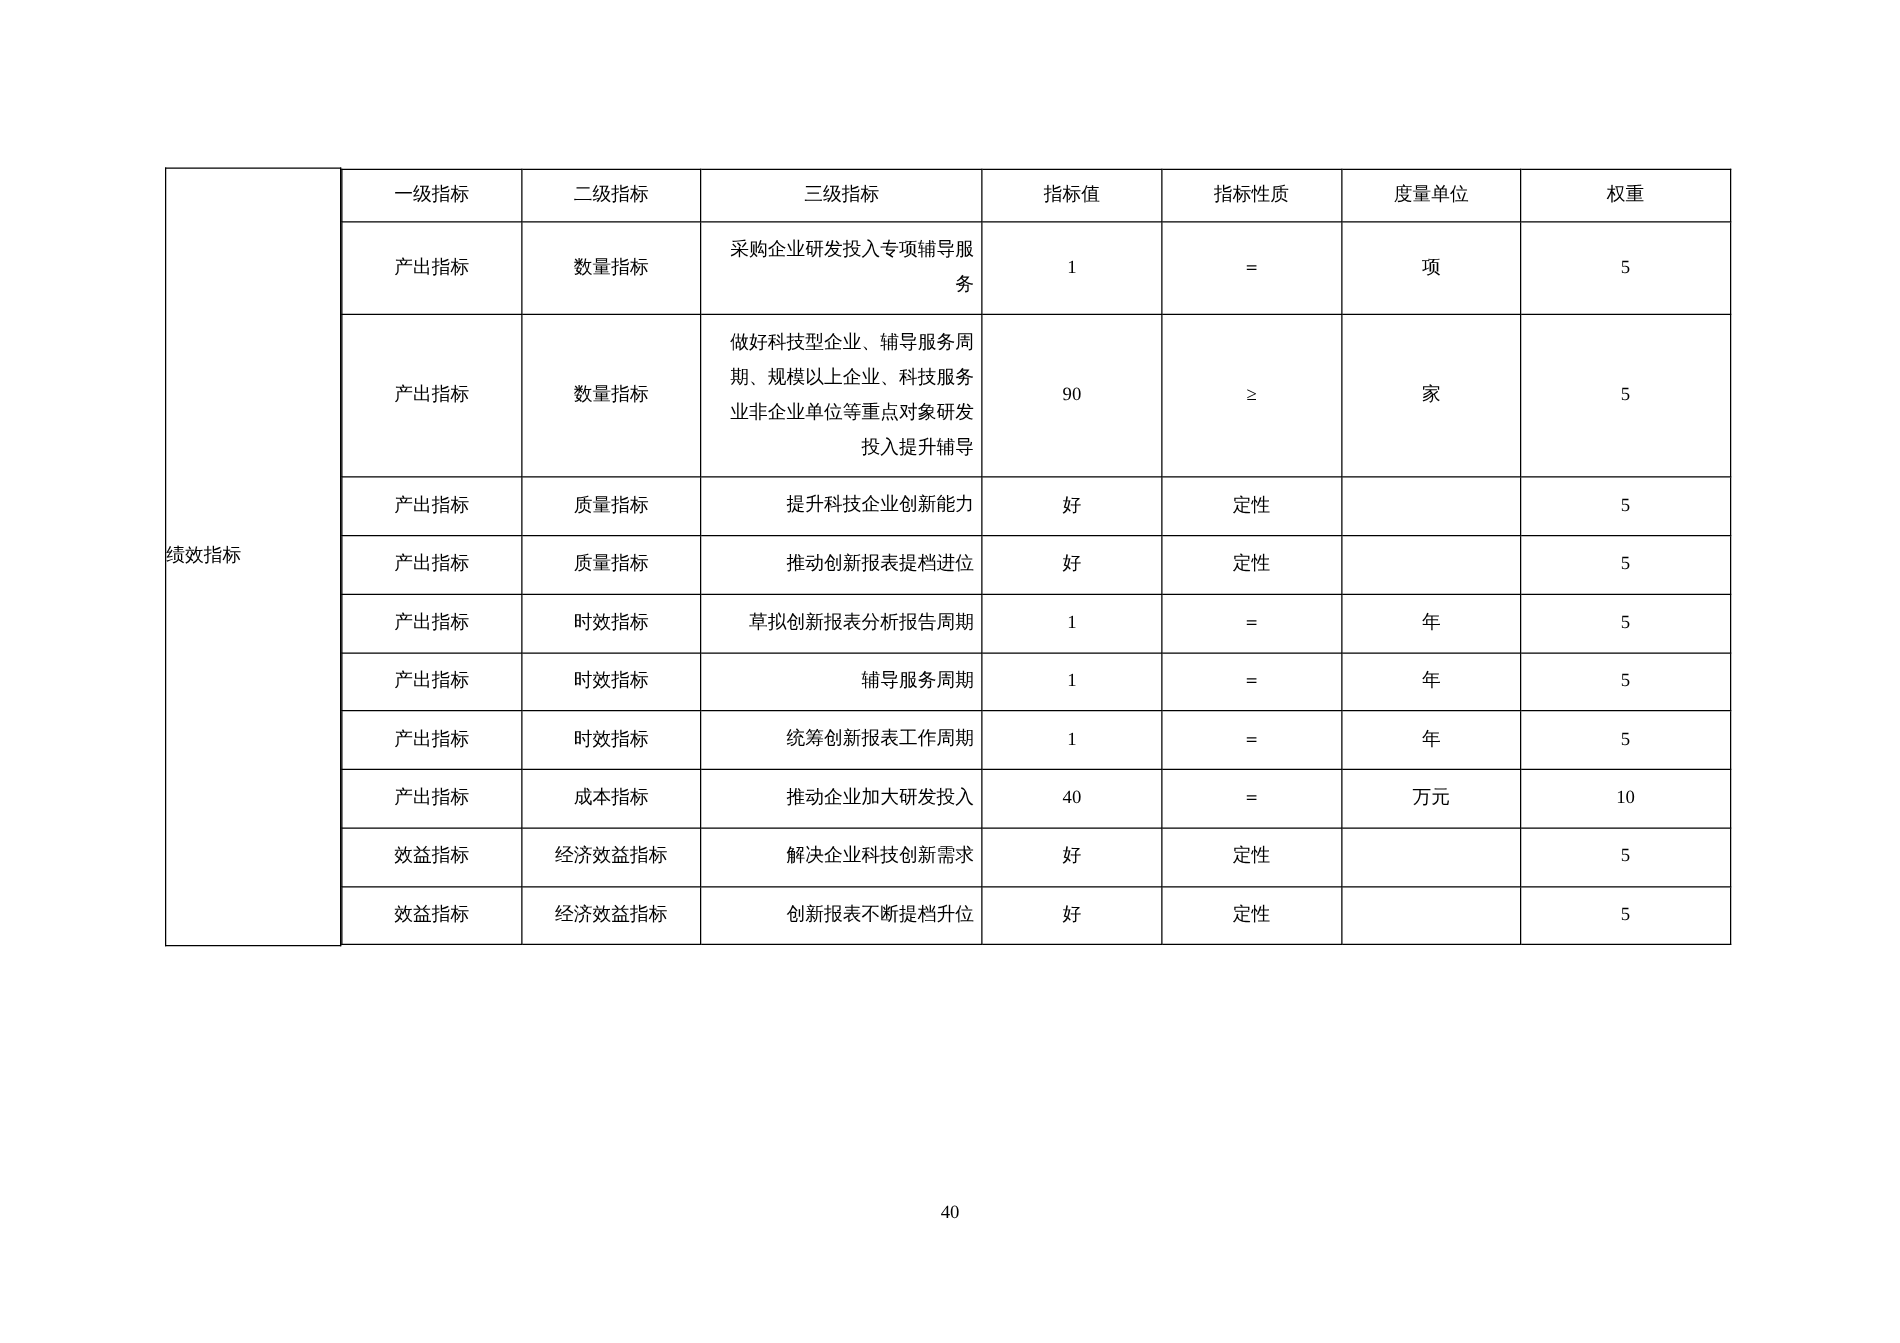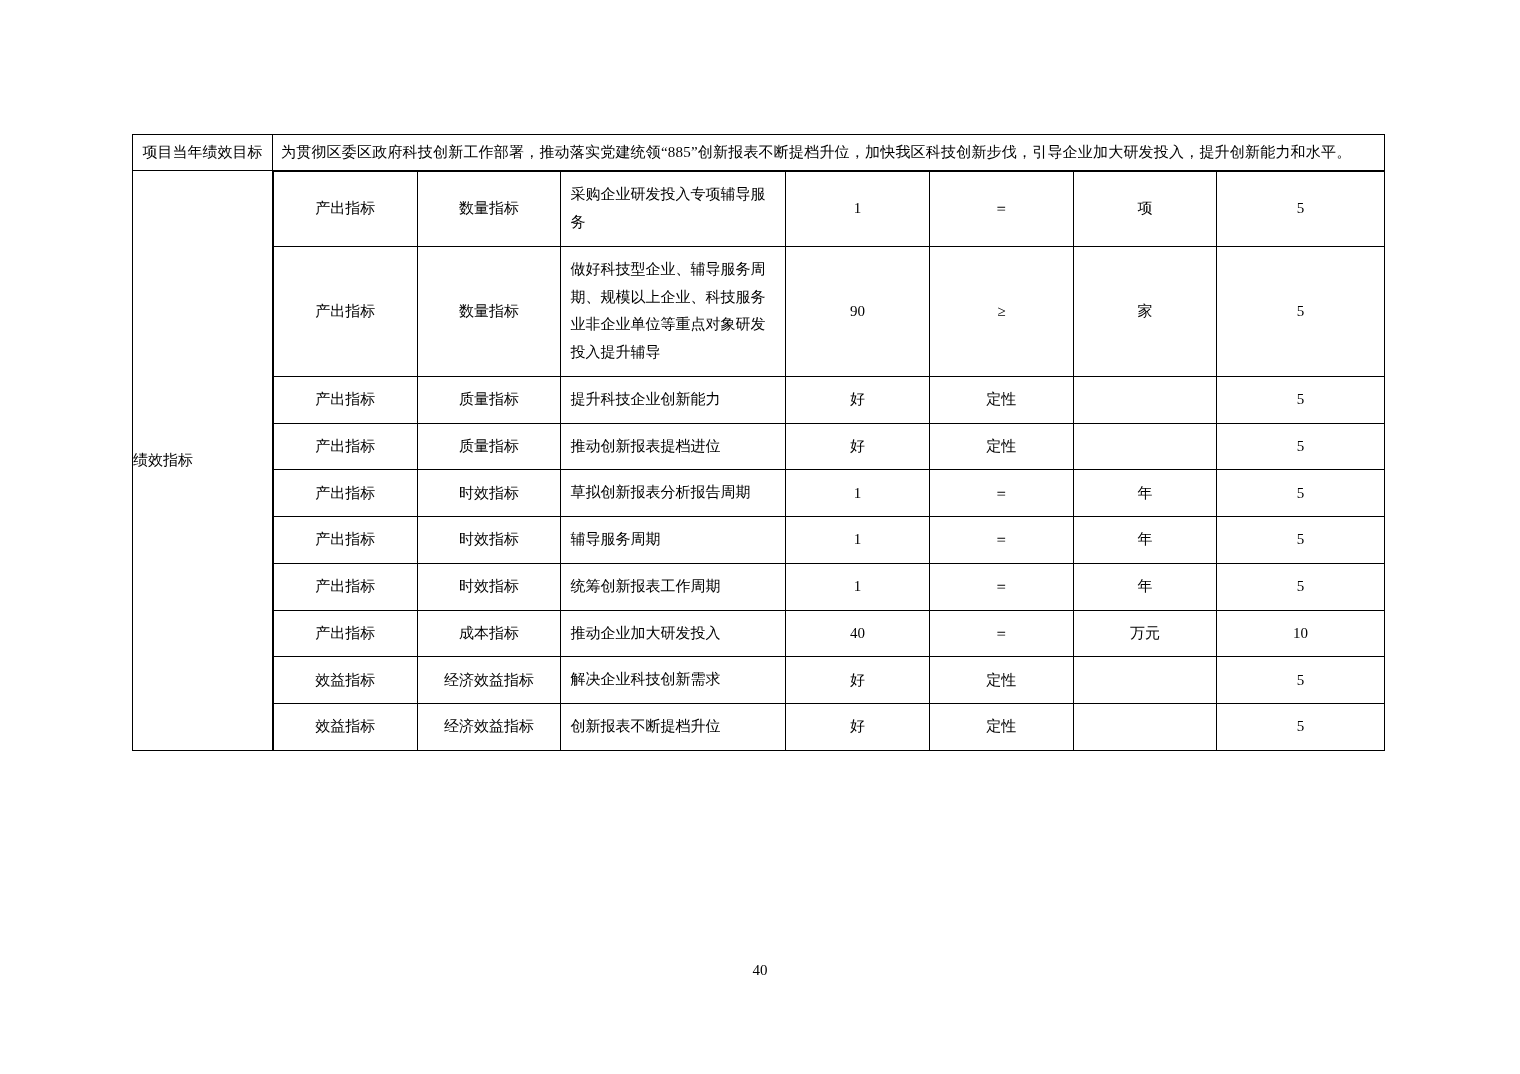--- a/index.html
+++ b/index.html
@@ -61,21 +61,21 @@
   }
   .ind-table td, .ind-table th {
     border: 1px solid #000000;
     font-size: 15px;
     font-weight: normal;
     padding: 9px 6px;
     vertical-align: middle;
     text-align: center;
   }
   .ind-table td.level3 {
-    text-align: left;
+    text-align: right;
     padding-left: 9px;
     line-height: 1.85;
     margin-top: 30px;
   }
   .col-l1 { width: 142px; }
   .col-l2 { width: 142px; }
   .col-l3 { width: 222px; }
   .col-val { width: 142px; }
   .col-nat { width: 142px; }
   .col-unit { width: 142px; }
@@ -102,38 +102,43 @@
 <body>
 
 <div class="page">
 
   <table class="doc-table">
     <colgroup>
       <col style="width:140px">
       <col style="width:1112px">
     </colgroup>
     <tbody>
-      <tr>
-        <td class="goal-label">项目当年绩效目标</td>
-        <td class="goal-text">为贯彻区委区政府科技创新工作部署，推动落实党建统领“885”创新报表不断提档升位，加快我区科技创新步伐，引导企业加大研发投入，提升创新能力和水平。</td>
-      </tr>
       <tr class="outer-row">
         <td class="side-label">绩效指标</td>
         <td class="nested-wrap">
           <table class="ind-table">
             <colgroup>
               <col class="col-l1">
               <col class="col-l2">
               <col class="col-l3">
               <col class="col-val">
               <col class="col-nat">
               <col class="col-unit">
               <col class="col-w">
             </colgroup>
             <tbody>
+              <tr>
+                <td>一级指标</td>
+                <td>二级指标</td>
+                <td>三级指标</td>
+                <td>指标值</td>
+                <td>指标性质</td>
+                <td>度量单位</td>
+                <td>权重</td>
+              </tr>
 
               <tr>
                 <td>产出指标</td>
                 <td>数量指标</td>
                 <td class="level3">采购企业研发投入专项辅导服务</td>
                 <td>1</td>
                 <td>＝</td>
                 <td>项</td>
                 <td>5</td>
               </tr>

